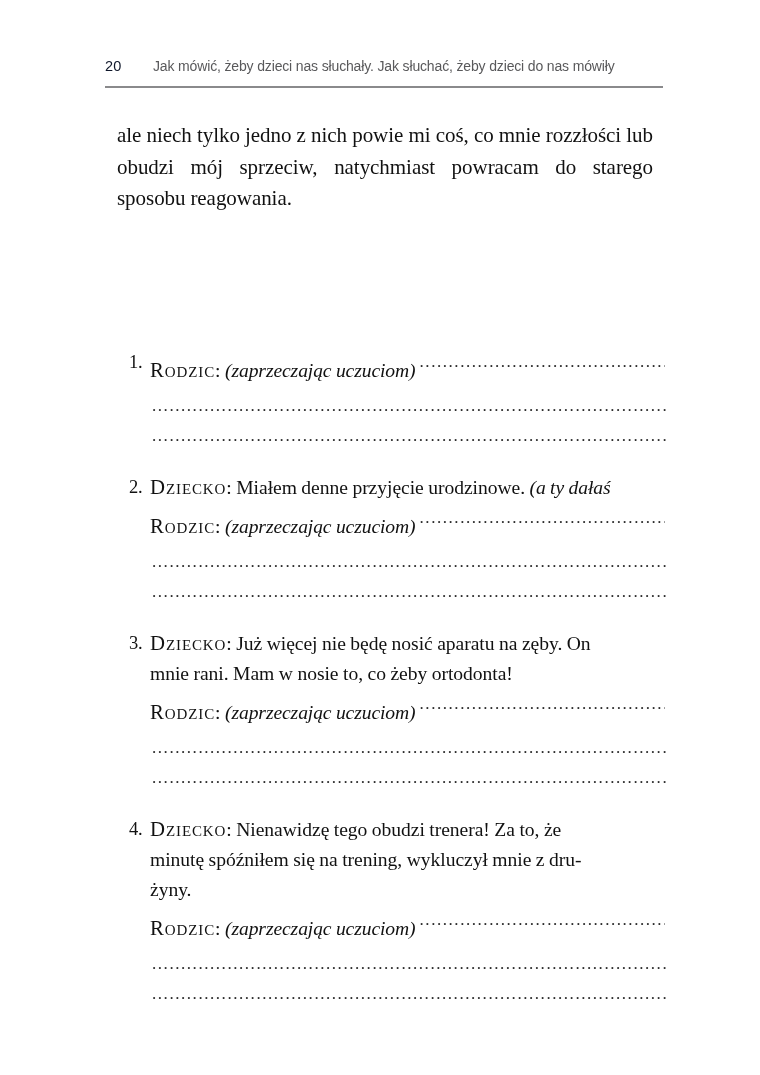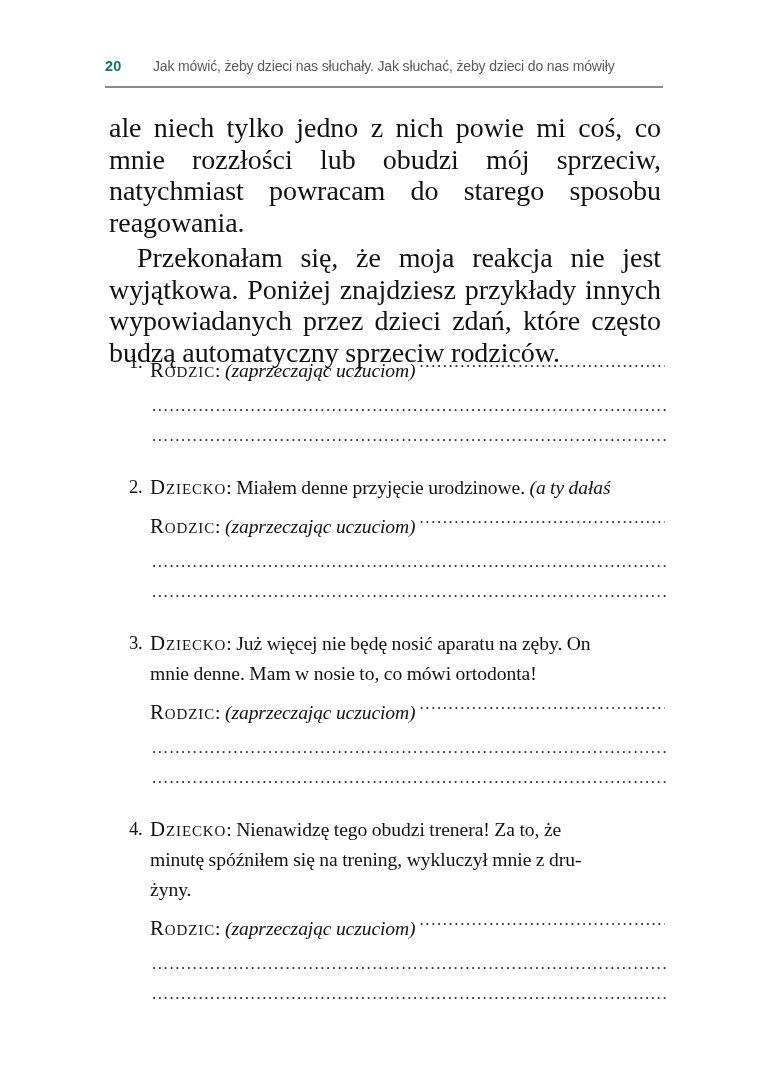--- a/index.html
+++ b/index.html
@@ -25,23 +25,23 @@
     position: absolute;
     left: 105px;
     top: 58px;
     width: 558px;
     display: flex;
     align-items: baseline;
   }
 
   .folio {
     font-family: "Liberation Sans", "DejaVu Sans", sans-serif;
-    font-weight: bold;
+    font-weight: normal;
     font-size: 14.5px;
-    color: #0f766e;
+    color: #0f172a;
     letter-spacing: 0.2px;
     width: 48px;
     flex: none;
   }
 
   .head-title {
     font-family: "Liberation Sans", "DejaVu Sans", sans-serif;
     font-size: 14px;
     color: #59595b;
     letter-spacing: -0.15px;
@@ -59,22 +59,22 @@
 
   
   .prose {
     position: absolute;
     left: 105px;
     top: 108px;
     width: 560px;
   }
 
   .prose p {
-    margin: 4px;
-    font-size: 28px;
+    margin: 12px;
+    font-size: 21px;
     line-height: 31.5px;
     text-align: justify;
     text-align-last: left;
     letter-spacing: -0.05px;
     word-spacing: -0.3px;
   }
 
   .prose p.indent {
     text-indent: 28px;
   }
@@ -155,41 +155,40 @@
 <div class="page">
 
   <div class="running-head">
     <span class="folio">20</span>
     <span class="head-title">Jak mówić, żeby dzieci nas słuchały. Jak słuchać, żeby dzieci do nas mówiły</span>
   </div>
   <div class="head-rule"></div>
 
   <div class="prose">
     <p>ale niech tylko jedno z nich powie mi coś, co mnie rozzłości lub obudzi mój sprzeciw, natychmiast powracam do starego sposobu reagowania.</p>
-    <p class="indent">Przekonałam się, że moja reakcja nie jest wyjątkowa. Poniżej znajdziesz przykłady innych wypowiadanych przez dzieci zdań, które często budzą automatyczny sprzeciw rodziców.</p>
   </div>
 
   <div class="exercises">
       <div class="item">
         <span class="item-num">1.</span>
         <div class="line"><span class="speaker">Rodzic</span><span>: </span><span class="stage">(zaprzeczając uczuciom)</span><span class="dot-tail" style="width: 245.453px;">..................................................</span></div>
         <div class="answer-rule" style="width: 515px;">........................................................................................................</div>
         <div class="answer-rule" style="width: 515px;">........................................................................................................</div>
       </div>
       <div class="item">
         <span class="item-num">2.</span>
         <div class="line"><span class="speaker">Dziecko</span><span>: </span><span>Miałem denne przyjęcie urodzinowe.</span><span class="stage"> (a ty dałaś</span></div>
         <div class="line"><span class="speaker">Rodzic</span><span>: </span><span class="stage">(zaprzeczając uczuciom)</span><span class="dot-tail" style="width: 245.453px;">..................................................</span></div>
         <div class="answer-rule" style="width: 515px;">........................................................................................................</div>
         <div class="answer-rule" style="width: 515px;">........................................................................................................</div>
       </div>
       <div class="item">
         <span class="item-num">3.</span>
         <div class="line"><span class="speaker">Dziecko</span><span>: </span><span>Już więcej nie będę nosić aparatu na zęby. On</span></div>
-        <div class="line"><span>mnie denne. Mam w nosie to, co mówi ortodonta!</span></div>
+        <div class="line"><span>mnie rani. Mam w nosie to, co żeby ortodonta!</span></div>
         <div class="line"><span class="speaker">Rodzic</span><span>: </span><span class="stage">(zaprzeczając uczuciom)</span><span class="dot-tail" style="width: 245.453px;">..................................................</span></div>
         <div class="answer-rule" style="width: 515px;">........................................................................................................</div>
         <div class="answer-rule" style="width: 515px;">........................................................................................................</div>
       </div>
       <div class="item">
         <span class="item-num">4.</span>
         <div class="line"><span class="speaker">Dziecko</span><span>: </span><span>Nienawidzę tego obudzi trenera! Za to, że</span></div>
         <div class="line"><span>minutę spóźniłem się na trening, wykluczył mnie z dru-</span></div>
         <div class="line"><span>żyny.</span></div>
         <div class="line"><span class="speaker">Rodzic</span><span>: </span><span class="stage">(zaprzeczając uczuciom)</span><span class="dot-tail" style="width: 245.453px;">..................................................</span></div>

